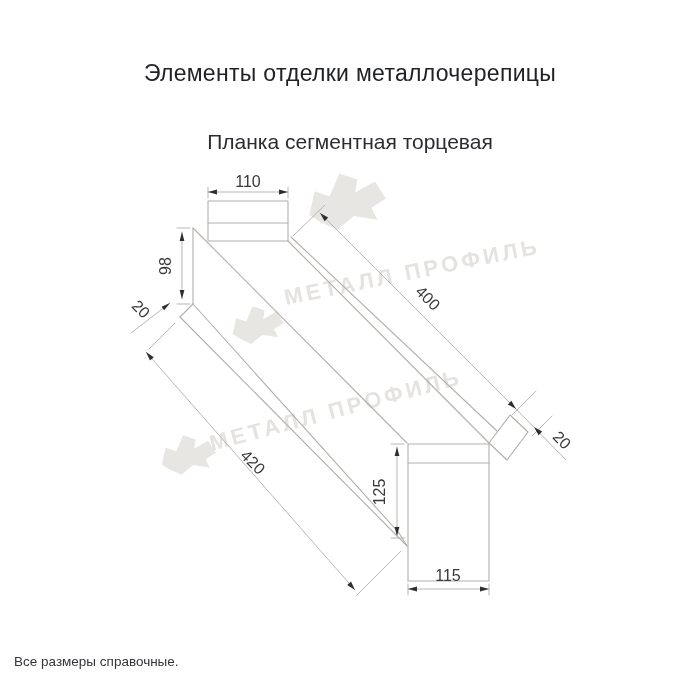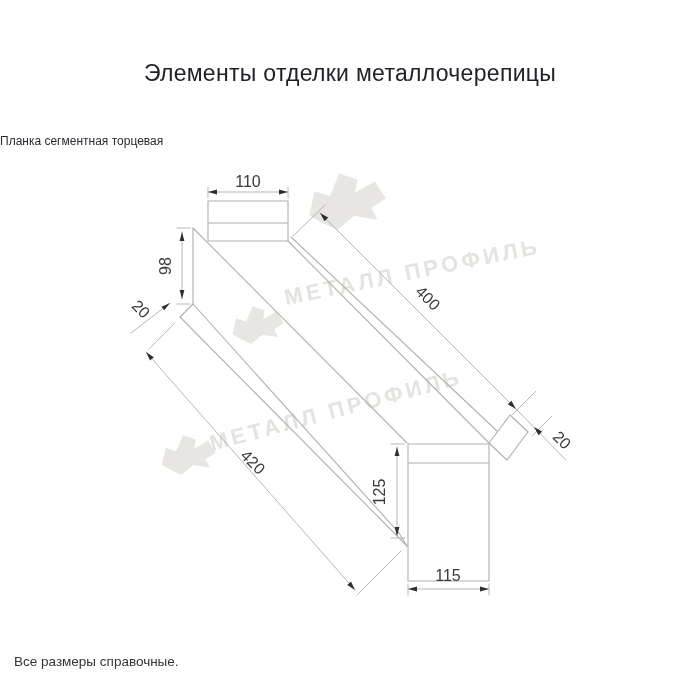--- a/index.html
+++ b/index.html
@@ -6,22 +6,22 @@
   .page{
     position:relative;width:700px;height:700px;background:#ffffff;overflow:hidden;
     font-family:"Liberation Sans", sans-serif;
     margin-top:36px;
   }
   .title{
     position:absolute;top:24px;left:0;width:700px;text-align:center;
     font-size:23px;letter-spacing:.3px;color:#212227;white-space:nowrap;
   }
   .subtitle{
-    position:absolute;top:96px;left:0;width:700px;text-align:left;
-    font-size:12px;line-height:19px;color:#2a2c31;
+    position:absolute;top:96px;left:0;width:700px;text-align:center;
+    font-size:21px;line-height:19px;color:#2a2c31;
   }
   .notes{
     position:absolute;left:14px;top:616px;font-size:13.5px;line-height:20px;color:#34353a;
   }
   svg.drawing{position:absolute;left:0;top:0;}
   .wm-text{
     font-family:"Liberation Sans", sans-serif;font-weight:bold;font-size:22px;
     letter-spacing:3.5px;fill:#e5e3e0;
   }
   .dim-label{

